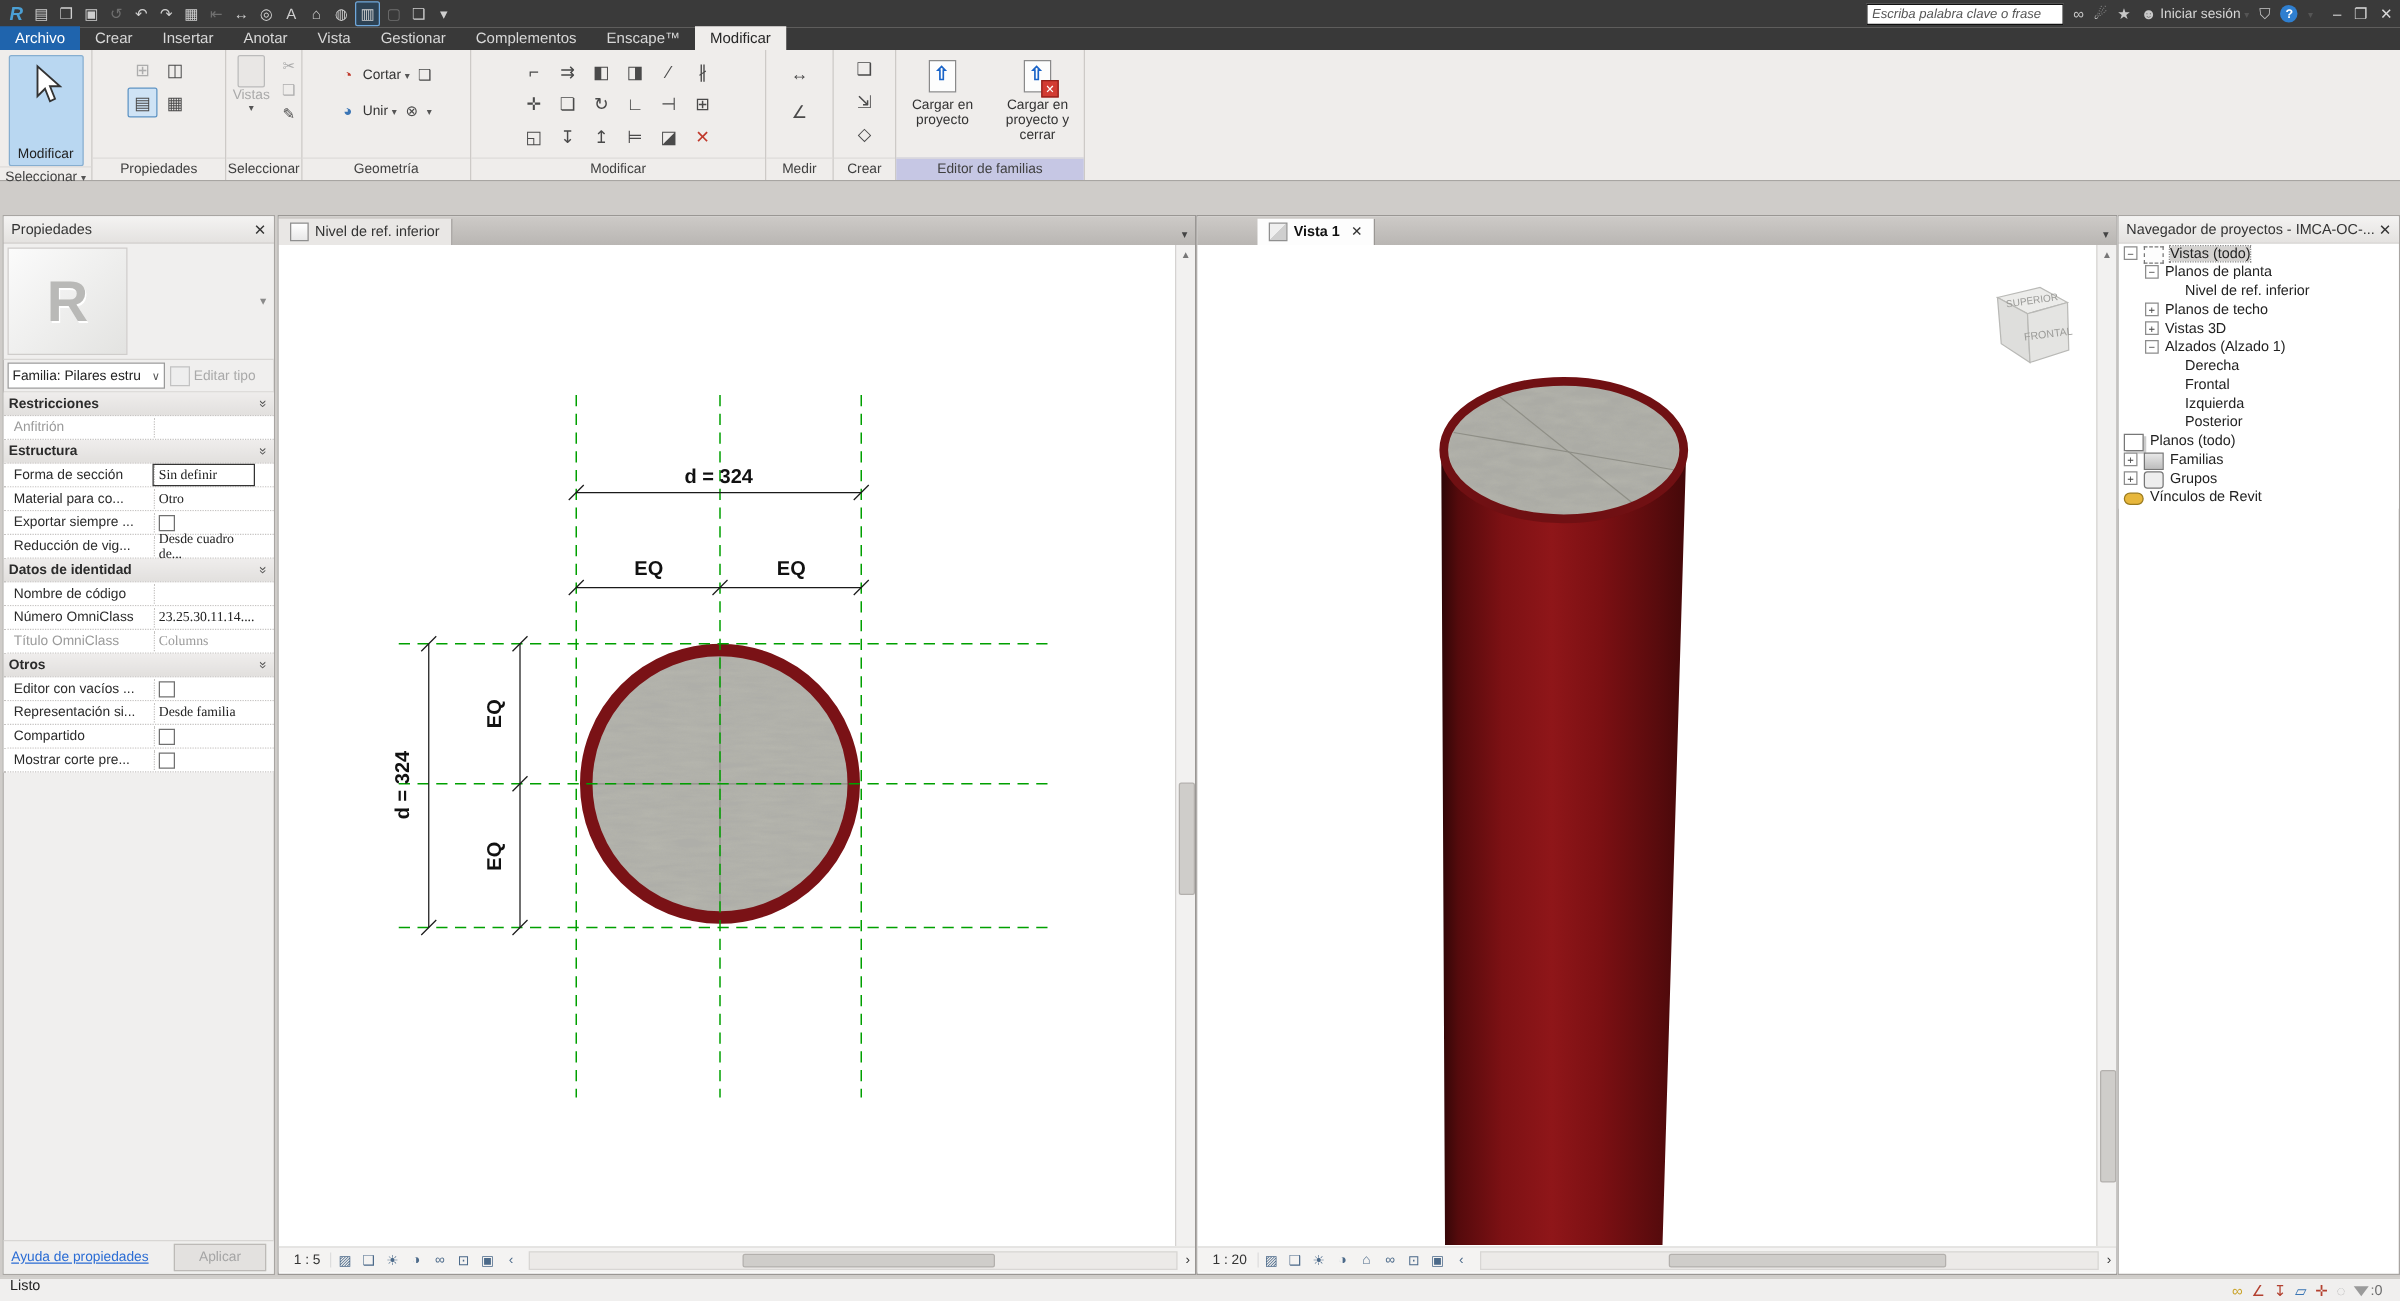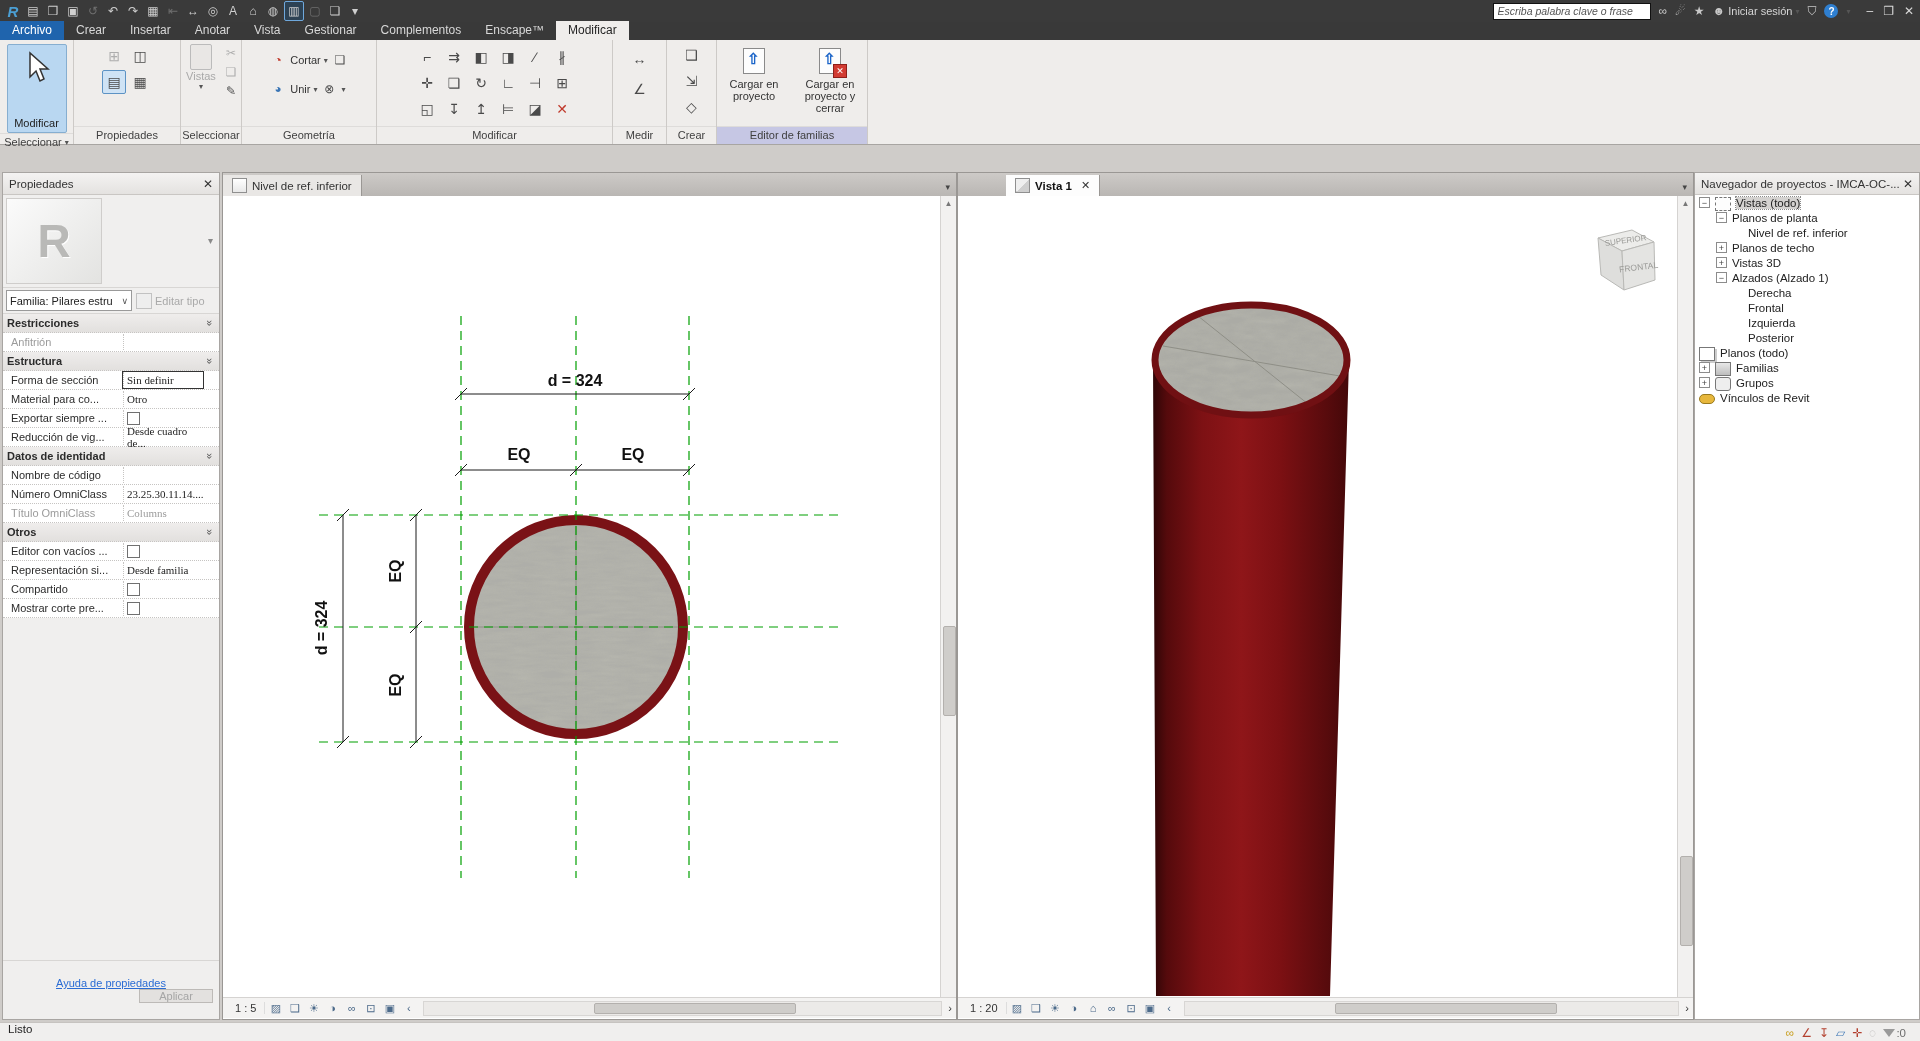--- a/index.html
+++ b/index.html
@@ -93,21 +93,21 @@
           border-left:1px dotted #c6c4c2;font-size:11px;color:#222;position:relative;font-family:Liberation Serif, serif;}
   .pvalue.selected{outline:1px solid #333;background:#fff;}
   .prow.dis .plabel,.prow.dis .pvalue{color:#9b9b9b;}
   .prow.sec{background:linear-gradient(#efedec,#e2e0de);font-weight:bold;}
   .prow.sec .plabel{flex:1;padding-left:4px;}
   .sec-chev{display:none;margin-left:auto;margin-right:6px;color:#555;transform:rotate(90deg);font-size:11px;font-weight:normal;}
   .prow.sec .sec-chev{display:block;}
   .cb{display:none;width:11px;height:11px;border:1px solid #707070;background:#fff;}
   .cb.show{display:inline-block;}
   .pp-footer{position:absolute;left:0;right:0;bottom:0;height:26px;display:flex;align-items:center;
-             padding:16px 6px;background:#f0efee;border-top:1px solid #d8d6d4;flex-direction:column;}
+             padding:0 6px;background:#f0efee;border-top:1px solid #d8d6d4;}
   .helplink{color:#2a6cd4;text-decoration:underline;font-size:11px;}
   .applybtn{margin-left:auto;width:72px;height:20px;background:#e3e1df;border:1px solid #bdbab7;
             color:#a5a5a5;display:flex;align-items:center;justify-content:center;font-size:11px;}
 
   
   .viewwin{position:absolute;background:#fff;border:1px solid #9a9794;}
   .vtabs{height:23px;background:linear-gradient(#cdcac7,#b9b6b3);display:flex;align-items:flex-end;}
   .vtab{height:21px;display:flex;align-items:center;gap:5px;padding:0 9px;font-size:11.5px;
         border-right:1px solid #9a9794;}
   .vtab.inactive{background:#e9e7e5;color:#333;}

